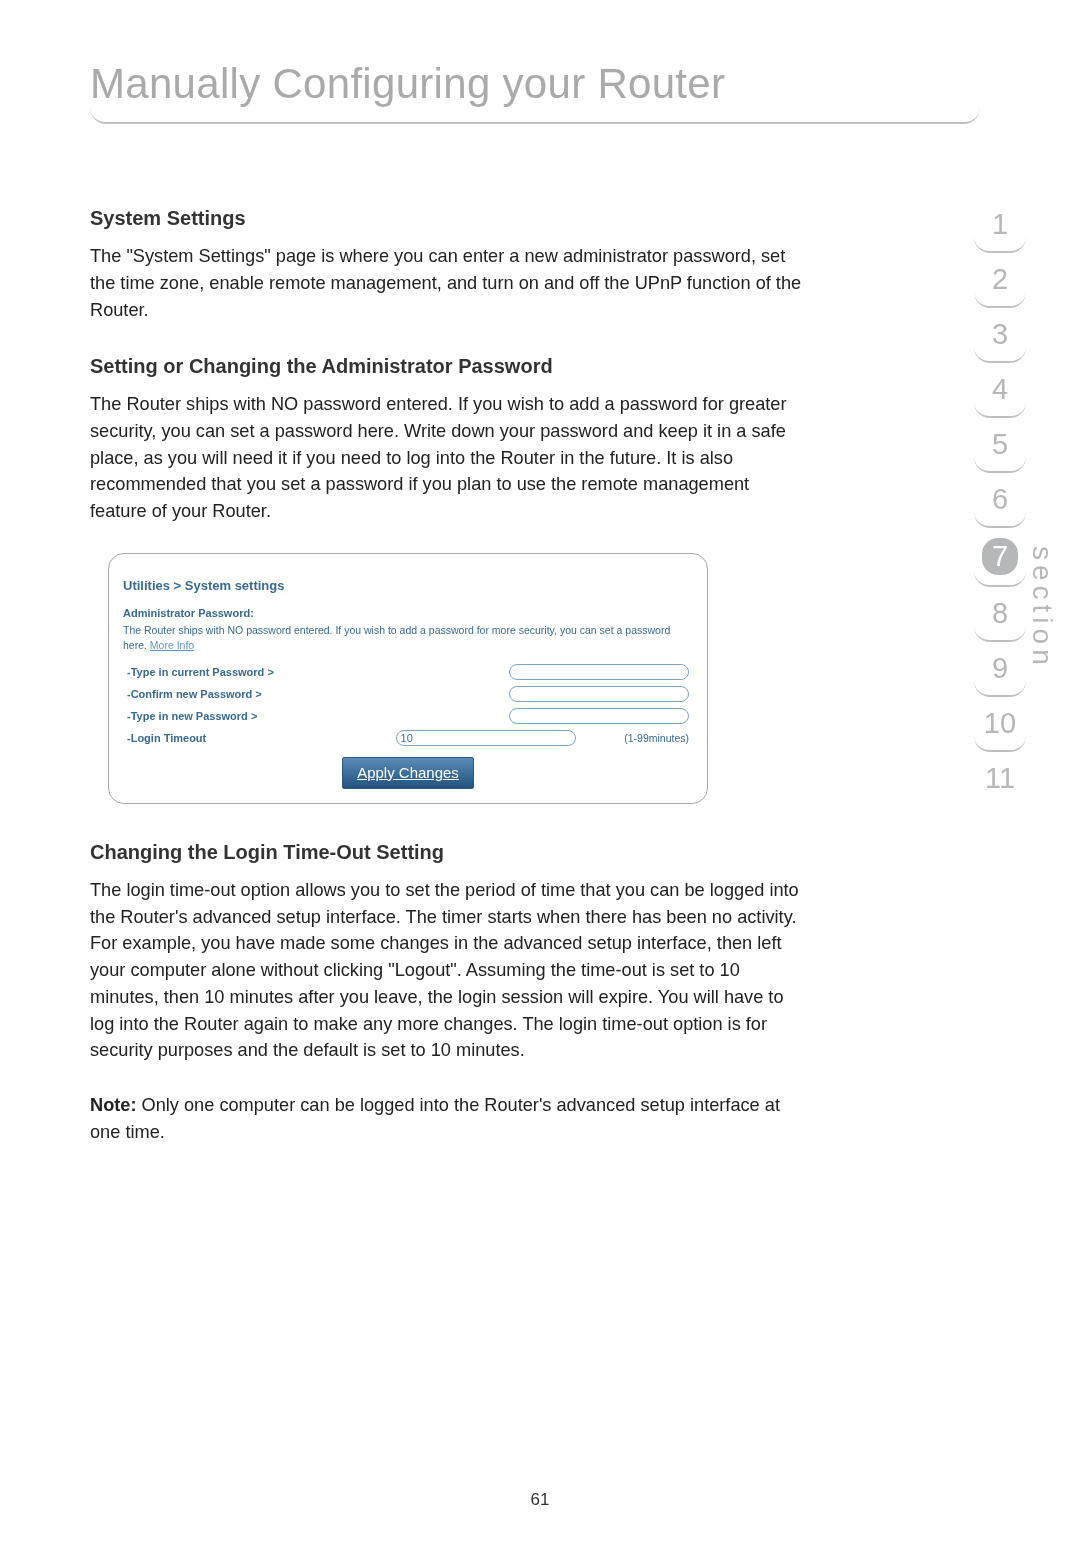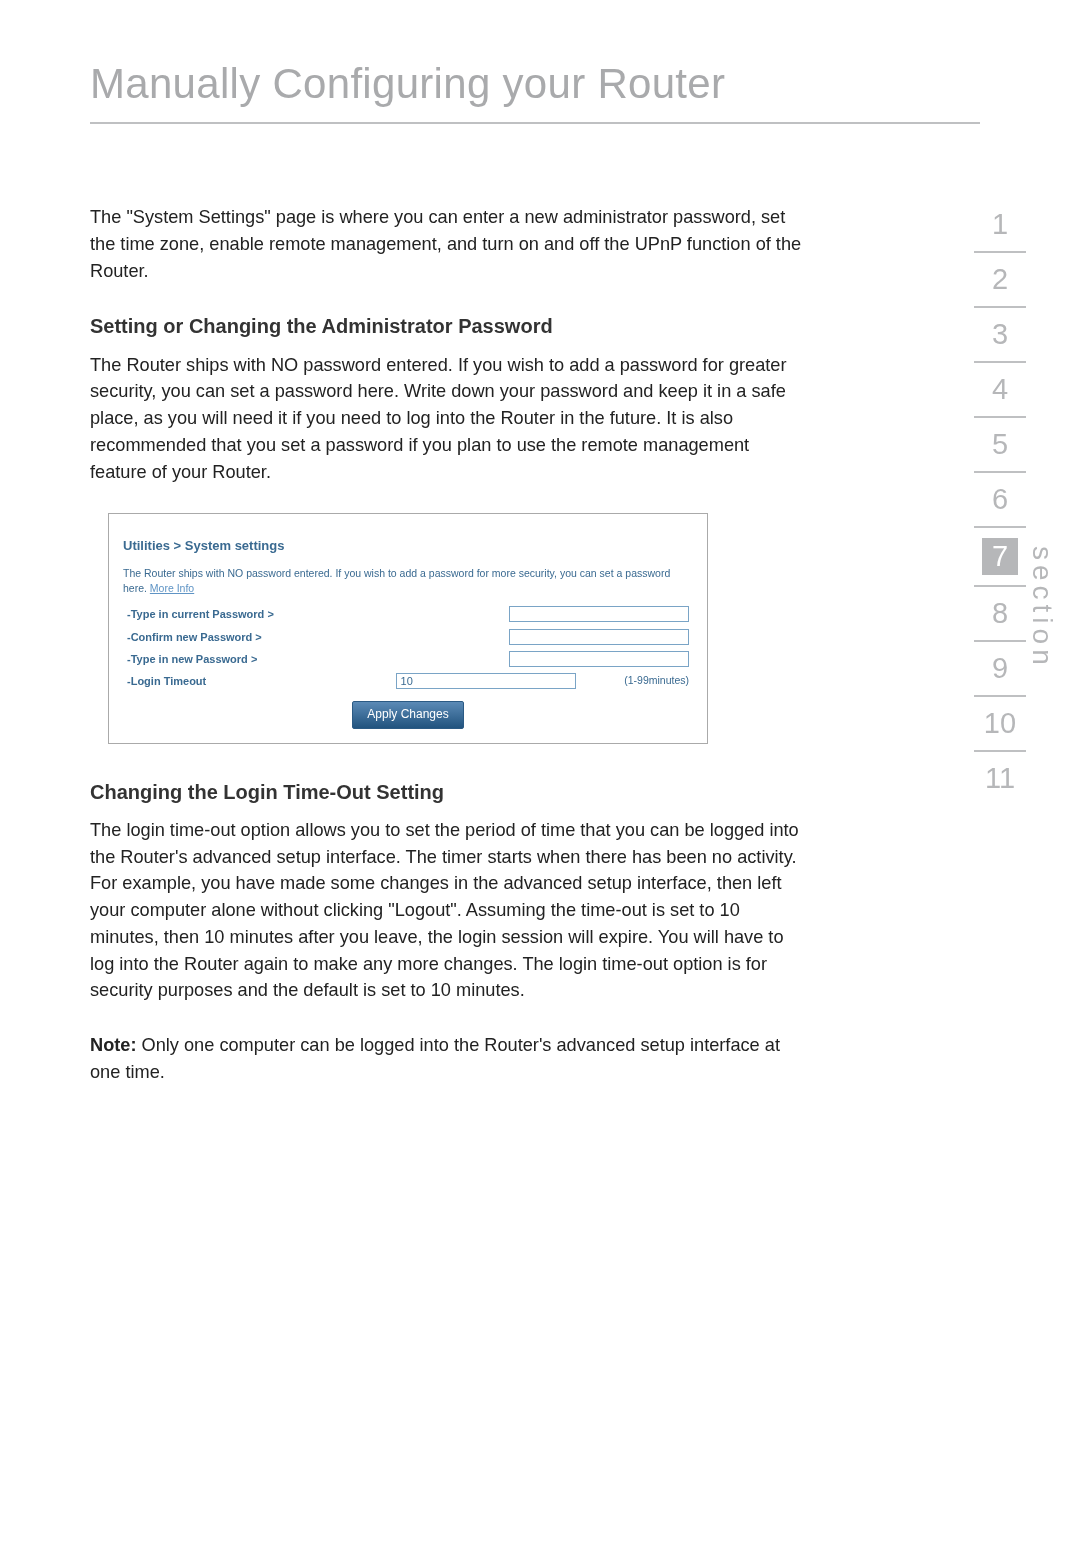--- a/index.html
+++ b/index.html
@@ -1,15 +1,15 @@
 <!DOCTYPE html>
 <html><head>
 <meta charset="utf-8">
 <style>
-  * { margin: 0; padding: 0; box-sizing: border-box; }
+  * { margin: 0; padding: 0; box-sizing: border-box; border-radius: 16px; }
   html, body { width: 1080px; height: 1542px; background: #fff; font-family: Arial, Helvetica, sans-serif; }
   .page {
     position: relative;
     width: 1080px;
     height: 1542px;
     padding: 60px 100px 40px 90px;
   }
   .page-title {
     font-size: 42px;
     font-weight: 400;
@@ -53,22 +53,22 @@
   }
   .scr-val {
     height: 16px; width: 180px; border: 1px solid #7aa4c6; background: #fff;
     font-size: 11px; color: #3a6a91; padding-left: 4px; line-height: 14px;
   }
   .scr-unit { color: #3a6a91; font-size: 10.5px; margin-left: 30px; }
   .scr-btn-row { text-align: center; margin-top: 10px; }
   .scr-btn {
     display: inline-block;
     background: linear-gradient(#5b8ab6, #21537e);
-    color: #fff; font-size: 12px; padding: 4px 14px;
-    border: 1px solid #2b5a84; border-radius: 2px;
+    color: #fff; font-size: 15px; padding: 4px 14px;
+    border: 1px solid #2b5a84; border-radius: 2px; text-decoration: underline;
   }
 
   
   .section-nav {
     position: absolute;
     right: 54px;
     top: 198px;
     width: 52px;
     text-align: center;
   }
@@ -113,27 +113,29 @@
 </style>
 </head>
 <body>
 
 <div class="page">
 
   <div class="page-title">Manually Configuring your Router</div>
 
   <div class="content">
 
+    <div class="section-heading">System Settings</div>
     <div class="para">The "System Settings" page is where you can enter a new administrator password, set the time zone, enable remote management, and turn on and off the UPnP function of the Router.</div>
 
     <div class="section-heading">Setting or Changing the Administrator Password</div>
     <div class="para">The Router ships with NO password entered. If you wish to add a password for greater security, you can set a password here. Write down your password and keep it in a safe place, as you will need it if you need to log into the Router in the future. It is also recommended that you set a password if you plan to use the remote management feature of your Router.</div>
 
     <div class="screenshot">
       <div class="scr-title">Utilities &gt; System settings</div>
+      <div class="scr-sub">Administrator Password:</div>
       <div class="scr-desc">
         <span>The Router ships with NO password entered. If you wish to add a password for more security, you can set a password here. </span><span class="scr-more">More Info</span>
       </div>
 
       <div class="scr-row">
         <div class="scr-label">-Type in current Password &gt;</div>
         <div class="scr-input"></div>
       </div>
       <div class="scr-row">
         <div class="scr-label">-Confirm new Password &gt;</div>
@@ -172,14 +174,15 @@
     <div class="num currentwrap">
       <div class="num current" style="border:none;padding:2px 0;">7</div>
     </div>
     <div class="num">8</div>
     <div class="num">9</div>
     <div class="num">10</div>
     <div class="num">11</div>
   </div>
   <div class="section-label">section</div>
 
+  <div class="page-number">61</div>
 
 </div>
 
 </body></html>

